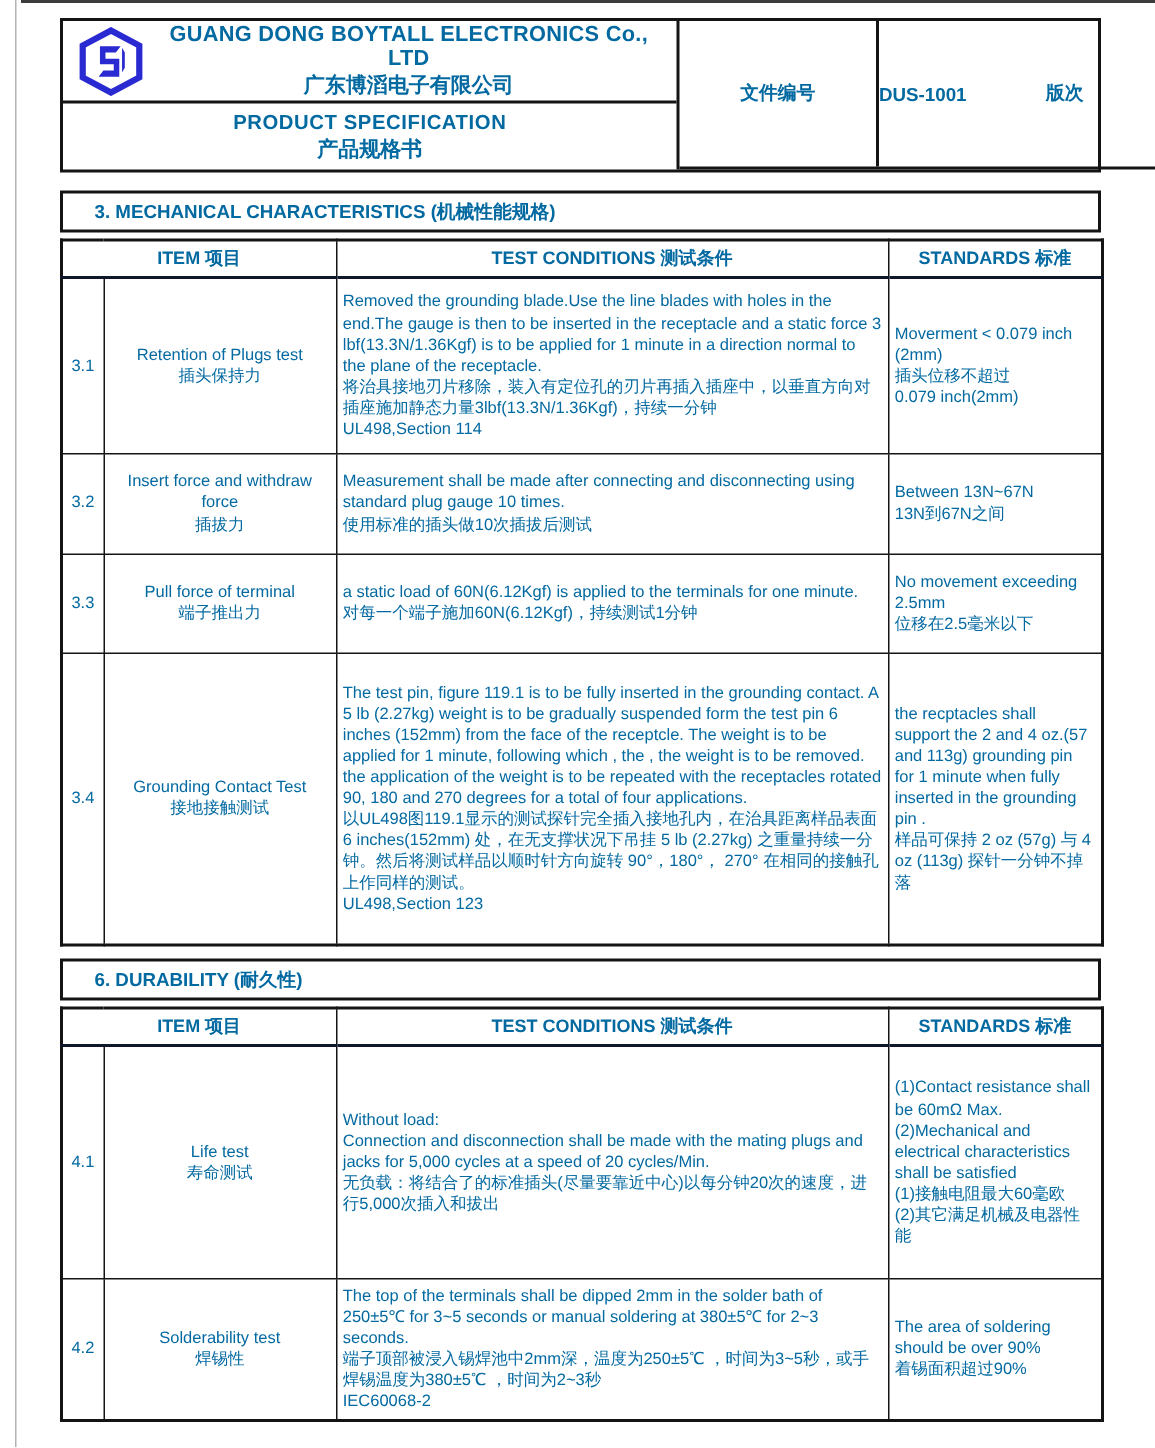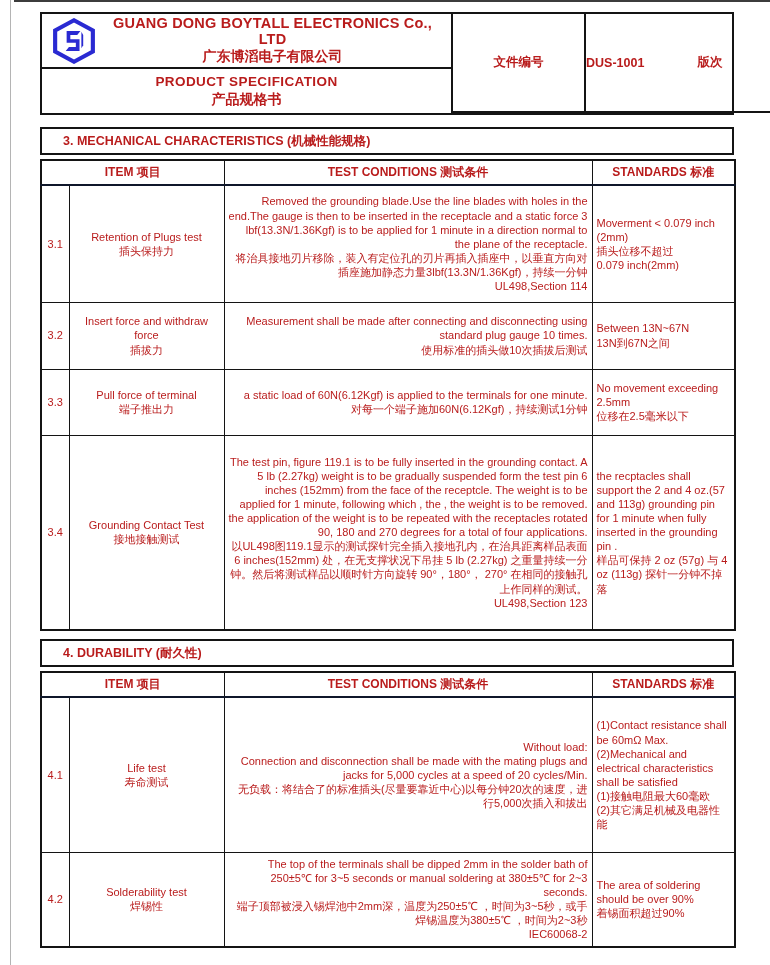--- a/index.html
+++ b/index.html
@@ -1,18 +1,18 @@
 <!DOCTYPE html>
 <html><head>
 <meta charset="utf-8">
 <style>
   html,body { margin:0; padding:0; background:#ffffff; }
   .page {
     position:relative; width:770px; height:965px; background:#ffffff;
-    font-family:"Liberation Sans", sans-serif; color:#b91c1c; overflow:hidden;
+    font-family:"Liberation Sans", sans-serif; color:#0369a1; overflow:hidden;
   }
   
   .scan-top { position:absolute; left:14px; right:0; top:0; height:2px; background:#3c3c3c; }
   .scan-left { position:absolute; left:10px; top:0; bottom:0; width:1px; background:#b4b4b4; }
 
   .content { position:absolute; left:40px; top:12px; width:694px; }
 
   
   .hdr { display:flex; border:2px solid #141414; height:103px; box-sizing:border-box; }
   .hdr-left { width:415px; display:flex; flex-direction:column; border-right:2px solid #141414; box-sizing:border-box; }
@@ -38,21 +38,21 @@
   }
   .section-title.second { margin-top:8px; }
 
   
   .spec-table { border-collapse:collapse; table-layout:fixed; width:694px; border:2px solid #141414; margin-top:4px; }
   .spec-table th, .spec-table td { border:1px solid #141414; box-sizing:border-box; }
   .spec-table thead th { border-bottom:2px solid #0f172a; font-weight:bold; font-size:12px; height:25px; padding:0 2px; }
   .spec-table td { font-size:11px; line-height:1.28; vertical-align:middle; padding:2px 4px; white-space:pre-line; }
   .c-num { text-align:center; font-size:11.5px; width:28px; }
   .c-item { text-align:center; }
-  .c-cond { text-align:right; }
+  .c-cond { text-align:left; }
   .c-std { text-align:left; padding-left:5px; }
 </style>
 </head>
 <body>
 
 <div class="page">
   <div class="scan-top"></div>
   <div class="scan-left"></div>
 
   <div class="content">
@@ -147,21 +147,21 @@
 接地接触测试</td>
           <td class="c-cond">The test pin, figure 119.1 is to be fully inserted in the grounding contact. A 5 lb (2.27kg) weight is to be gradually suspended form the test pin 6 inches (152mm) from the face of the receptcle. The weight is to be applied for 1 minute, following which , the , the weight is to be removed. the application of the weight is to be repeated with the receptacles rotated 90, 180 and 270 degrees for a total of four applications.
 以UL498图119.1显示的测试探针完全插入接地孔内，在治具距离样品表面 6 inches(152mm) 处，在无支撑状况下吊挂 5 lb (2.27kg) 之重量持续一分钟。然后将测试样品以顺时针方向旋转 90°，180°， 270° 在相同的接触孔上作同样的测试。
 UL498,Section 123</td>
           <td class="c-std"> the recptacles shall support the 2 and 4 oz.(57 and 113g) grounding pin for 1 minute when fully inserted in the grounding pin .
 样品可保持 2 oz (57g)  与 4 oz (113g) 探针一分钟不掉落</td>
         </tr>
       </tbody>
     </table>
 
-    <div class="section-title second">4. DURABILITY (耐久性)</div>
+    <div class="section-title second">6. DURABILITY (耐久性)</div>
 
     <table class="spec-table">
       <colgroup>
           <col style="width:28px">
           <col style="width:155px">
           <col style="width:368px">
           <col style="width:143px">
         </colgroup>
       <thead>
         <tr>

